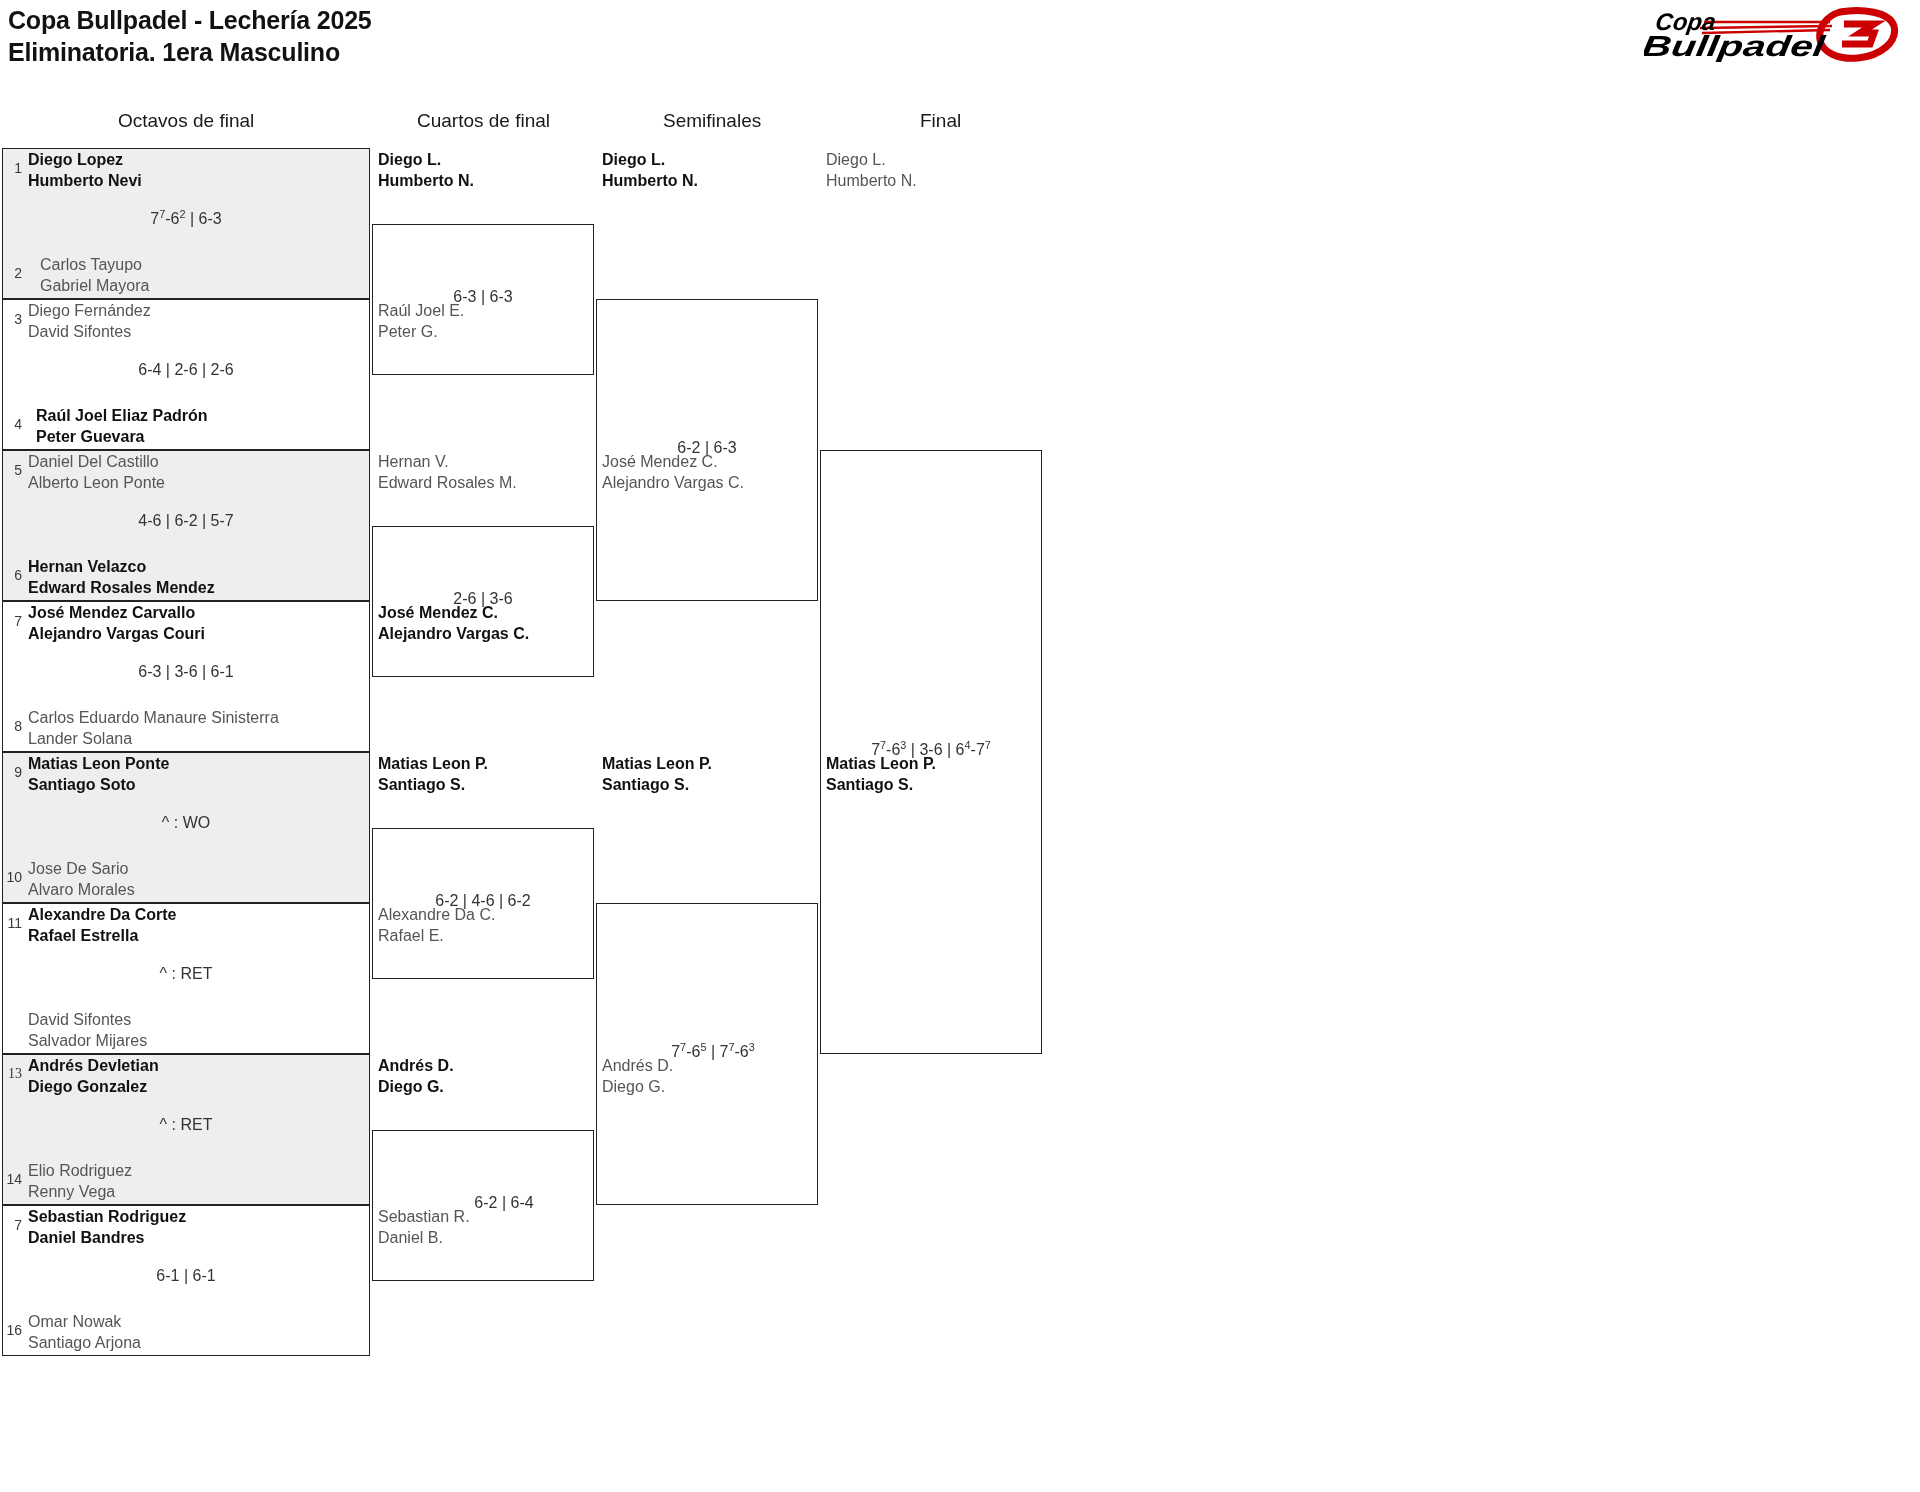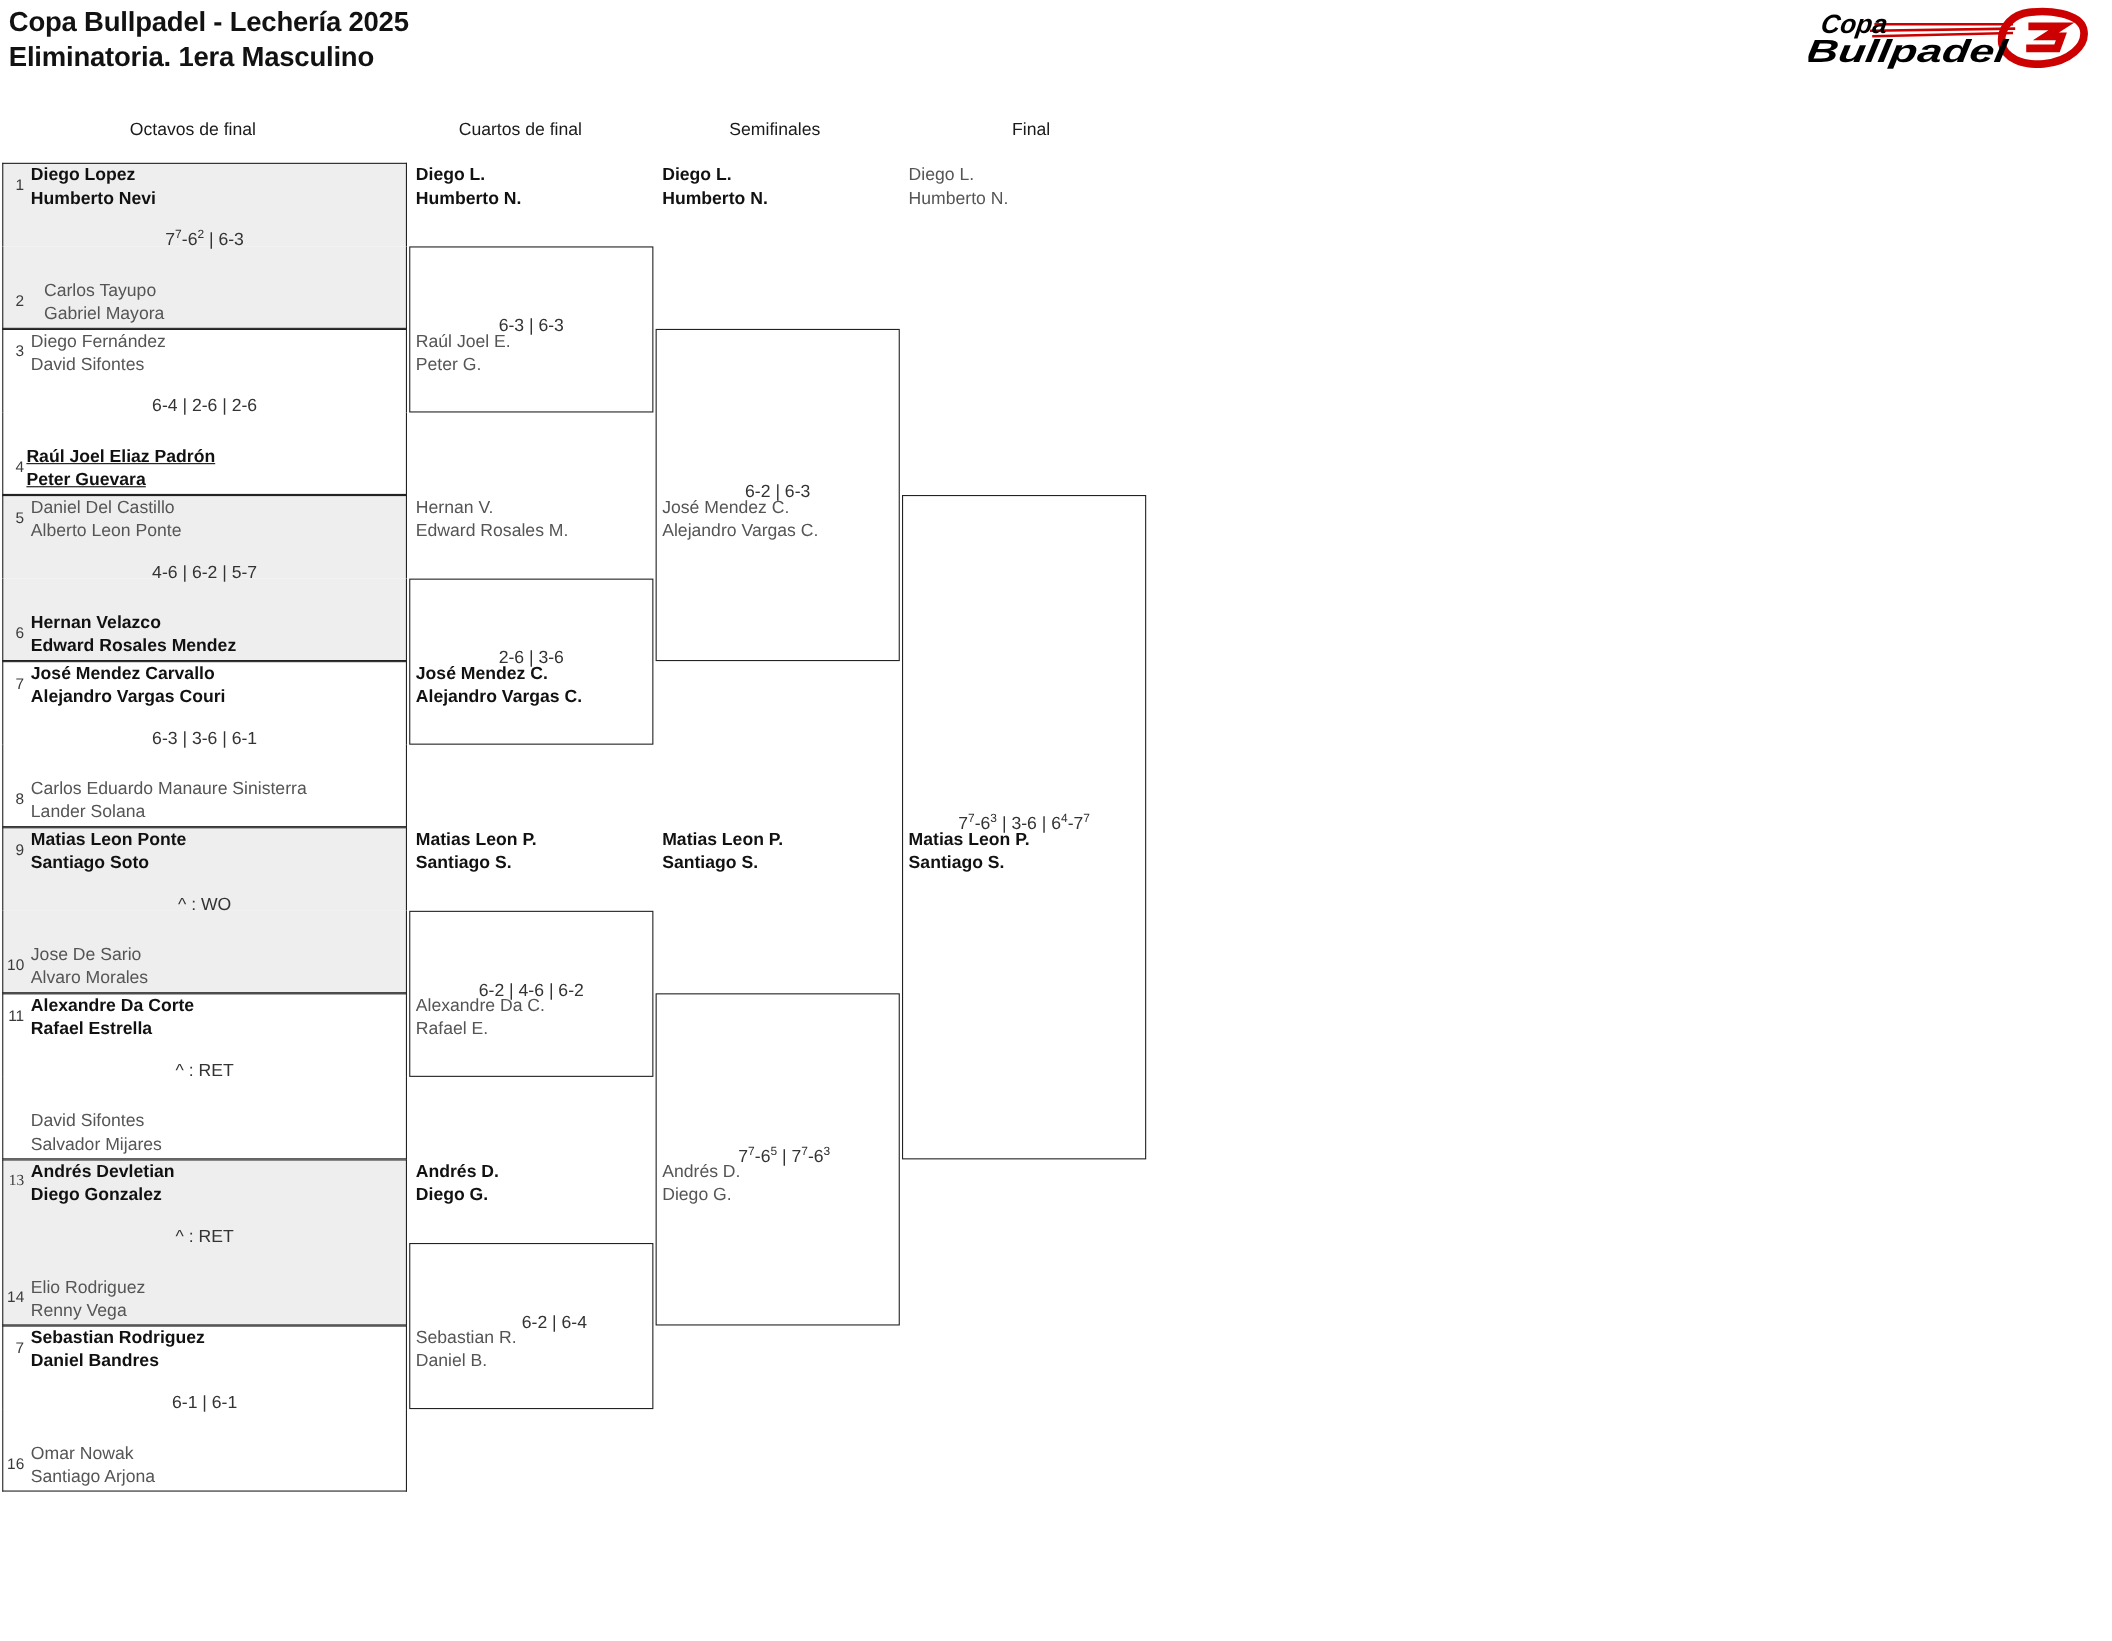--- a/index.html
+++ b/index.html
@@ -19,21 +19,21 @@
     color:#121212;
   }
   #header-title div{white-space:nowrap;}
   #brand-logo{
     position:absolute;right:18px;top:6px;
     width:258px;height:60px;
   }
   
   .round-head{
     position:absolute;top:110px;
-    font-size:16px;color:#1a1a1a;white-space:nowrap;
+    font-size:19px;color:#1a1a1a;white-space:nowrap;
     font-weight:normal;
   }
   
   #bracket{position:absolute;left:0;top:0;width:1920px;height:1492px;}
   .box{
     position:absolute;box-sizing:border-box;
     border:1px solid #222;
   }
   .shade{background:#eeeeee;}
   .team{
@@ -96,21 +96,21 @@
       <span class="ln">Gabriel Mayora</span>
     </div>
     <div class="box r1" style="left:2px;top:299px;width:368px;height:75.5px;border-left:1px solid #222;border-right:1px solid #222;border-top:1px solid #222;border-bottom:0;"></div>
     <div class="seed" style="left:0px;top:311px;">3</div>
     <div class="team lose" style="left:28px;top:301px;width:340px;">
       <span class="ln">Diego Fernández</span>
       <span class="ln">David Sifontes</span>
     </div>
     <div class="box r1" style="left:2px;top:374.5px;width:368px;height:75.5px;border-left:1px solid #222;border-right:1px solid #222;border-top:0;border-bottom:1px solid #222;"></div>
     <div class="seed" style="left:0px;top:416px;">4</div>
-    <div class="team win" style="left:24px;top:406px;width:340px;text-decoration:underline;">
+    <div class="team win" style="left:36px;top:406px;width:340px;">
       <span class="ln">Raúl Joel Eliaz Padrón</span>
       <span class="ln">Peter Guevara</span>
     </div>
     <div class="box r1 shade" style="left:2px;top:450px;width:368px;height:75.5px;border-left:1px solid #222;border-right:1px solid #222;border-top:1px solid #222;border-bottom:0;"></div>
     <div class="seed" style="left:0px;top:462px;">5</div>
     <div class="team lose" style="left:28px;top:452px;width:340px;">
       <span class="ln">Daniel Del Castillo</span>
       <span class="ln">Alberto Leon Ponte</span>
     </div>
     <div class="box r1 shade" style="left:2px;top:525.5px;width:368px;height:75.5px;border-left:1px solid #222;border-right:1px solid #222;border-top:0;border-bottom:1px solid #222;"></div>

